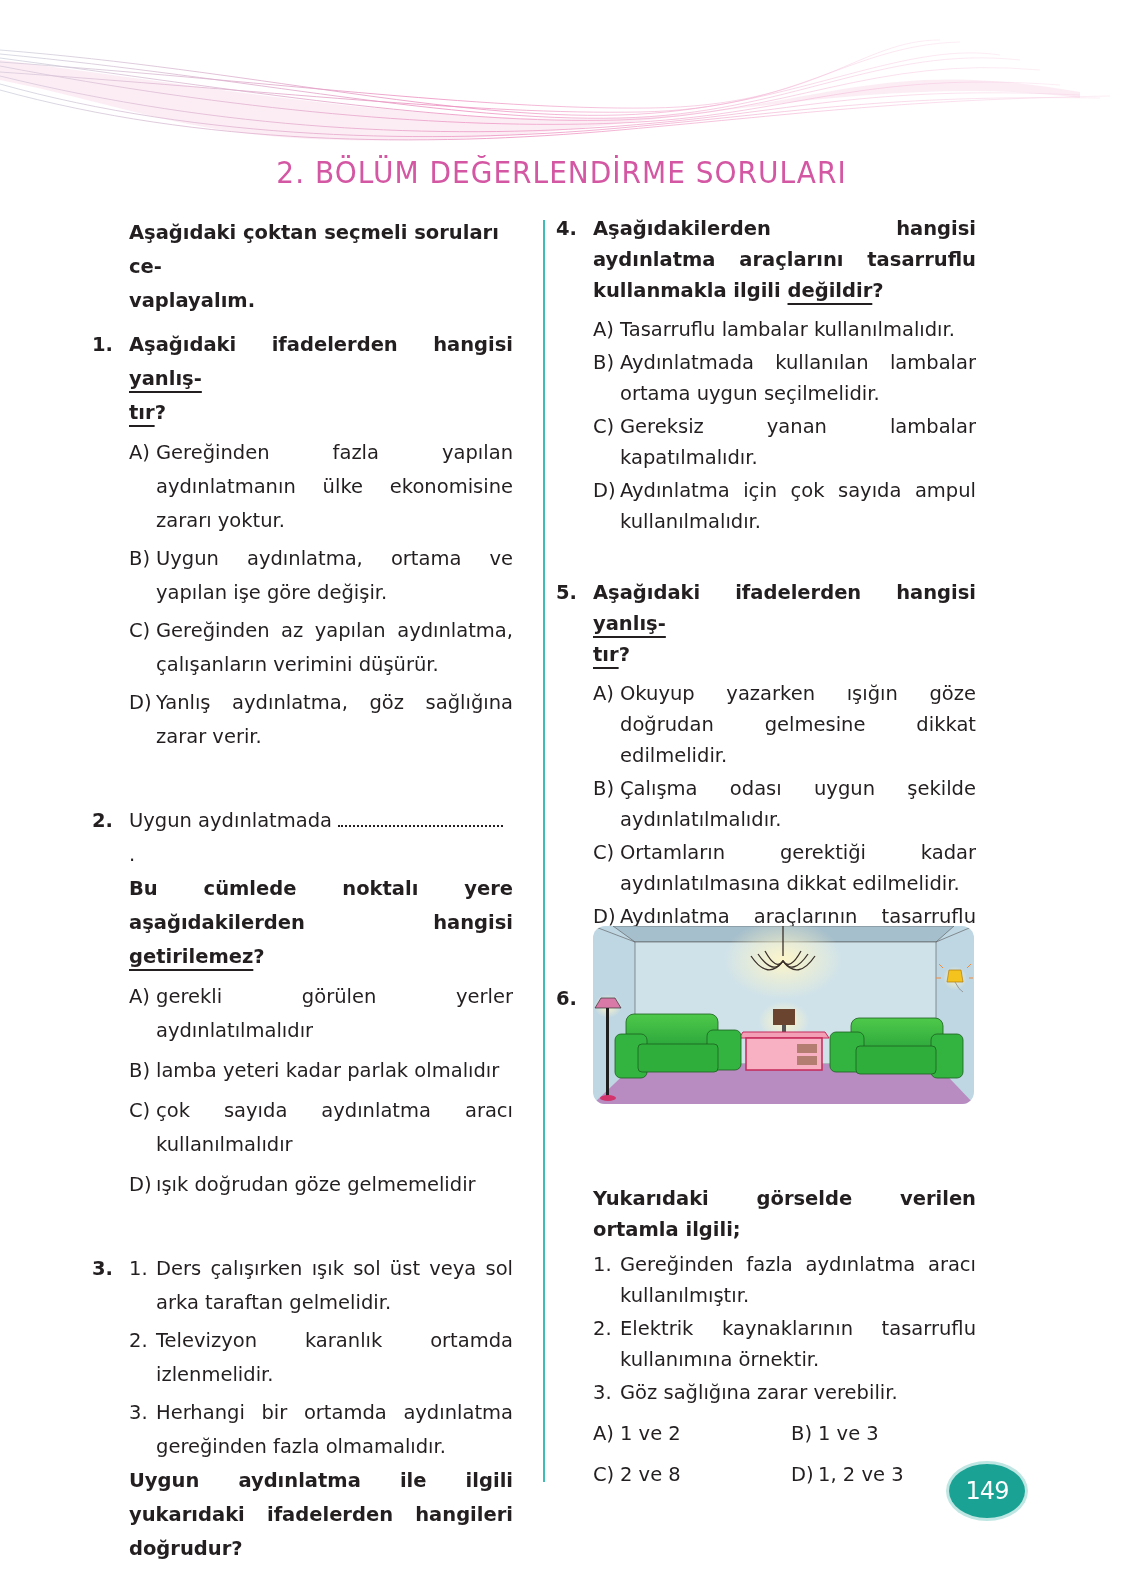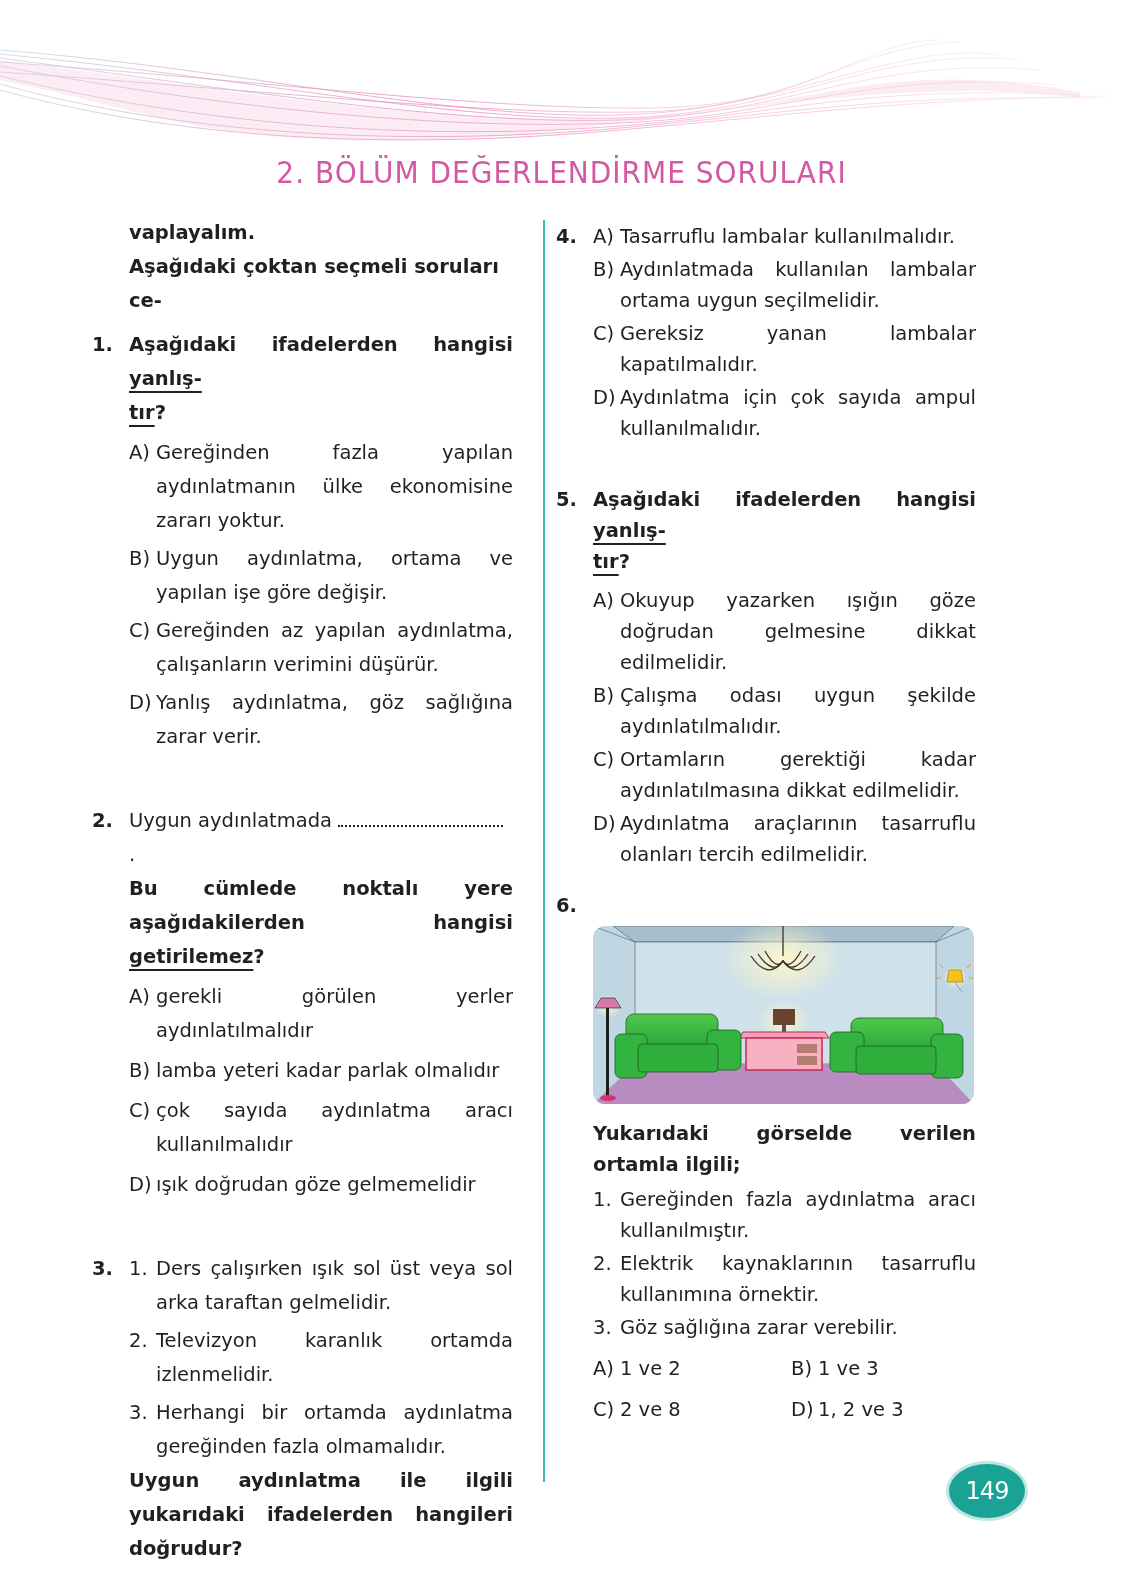--- a/index.html
+++ b/index.html
@@ -54,22 +54,22 @@
   </g>
   <path d="M0 60 C 200 85, 420 125, 620 118 S 870 55, 1080 92 L 1080 98 C 870 70, 640 135, 420 140 S 150 110, 0 80 Z" fill="#f4b8d6" fill-opacity="0.25"></path>
 </svg>
 
 <div class="title">2. BÖLÜM DEĞERLENDİRME SORULARI</div>
 
 <div class="divider"></div>
 
 <div class="col col-left">
   <div class="block indent bold">
+    <div>Aşağıdaki çoktan seçmeli soruları ce-</div>
     <div>vaplayalım.</div>
-    <div>Aşağıdaki çoktan seçmeli soruları ce-</div>
   </div>
 
   <div class="block" style="margin-top:10px;">
     <span class="qnum">1.</span>
     <div class="indent bold" style="text-align:justify;">
       <span>Aşağıdaki ifadelerden hangisi </span><span class="ul">yanlış-</span><br>
       <span class="ul">tır</span><span>?</span>
     </div>
     <div style="margin-top:6px;">
       <div class="opt" style="margin-bottom:4px;">
@@ -135,20 +135,23 @@
       </div>
     <div class="indent bold" style="text-align:justify;">Uygun aydınlatma ile ilgili yukarıdaki ifadelerden hangileri doğrudur?</div>
 
   </div>
 </div>
 
 <div class="col col-right">
 
   <div class="block">
     <span class="qnum">4.</span>
+    <div class="indent bold" style="text-align:justify;">
+      <span>Aşağıdakilerden hangisi aydınlatma araçlarını tasarruflu kullanmakla ilgili </span><span class="ul">değildir</span><span>?</span>
+    </div>
     <div style="margin-top:8px;">
       <div class="opt" style="margin-bottom:2px;">
           <span class="lbl">A)</span>
           <span class="txt">Tasarruflu lambalar kullanılmalıdır.</span>
         </div>
       <div class="opt" style="margin-bottom:2px;">
           <span class="lbl">B)</span>
           <span class="txt">Aydınlatmada kullanılan lambalar ortama uygun seçilmelidir.</span>
         </div>
       <div class="opt" style="margin-bottom:2px;">
@@ -184,21 +187,21 @@
       <div class="opt">
           <span class="lbl">D)</span>
           <span class="txt">Aydınlatma araçlarının tasarruflu olanları tercih edilmelidir.</span>
         </div>
     </div>
   </div>
 
   <div class="block" style="margin-top:20px;">
     <span class="qnum">6.</span>
     <div style="height:200px;"></div>
-    <div class="indent bold" style="text-align:justify;margin-top:28px;">Yukarıdaki görselde verilen ortamla ilgili;</div>
+    <div class="indent bold" style="text-align:justify;">Yukarıdaki görselde verilen ortamla ilgili;</div>
     <div style="margin-top:4px;">
       <div class="opt" style="margin-bottom:2px;">
           <span class="lbl">1.</span>
           <span class="txt">Gereğinden fazla aydınlatma aracı kullanılmıştır.</span>
         </div>
       <div class="opt" style="margin-bottom:2px;">
           <span class="lbl">2.</span>
           <span class="txt">Elektrik kaynaklarının tasarruflu kullanımına örnektir.</span>
         </div>
       <div class="opt">

